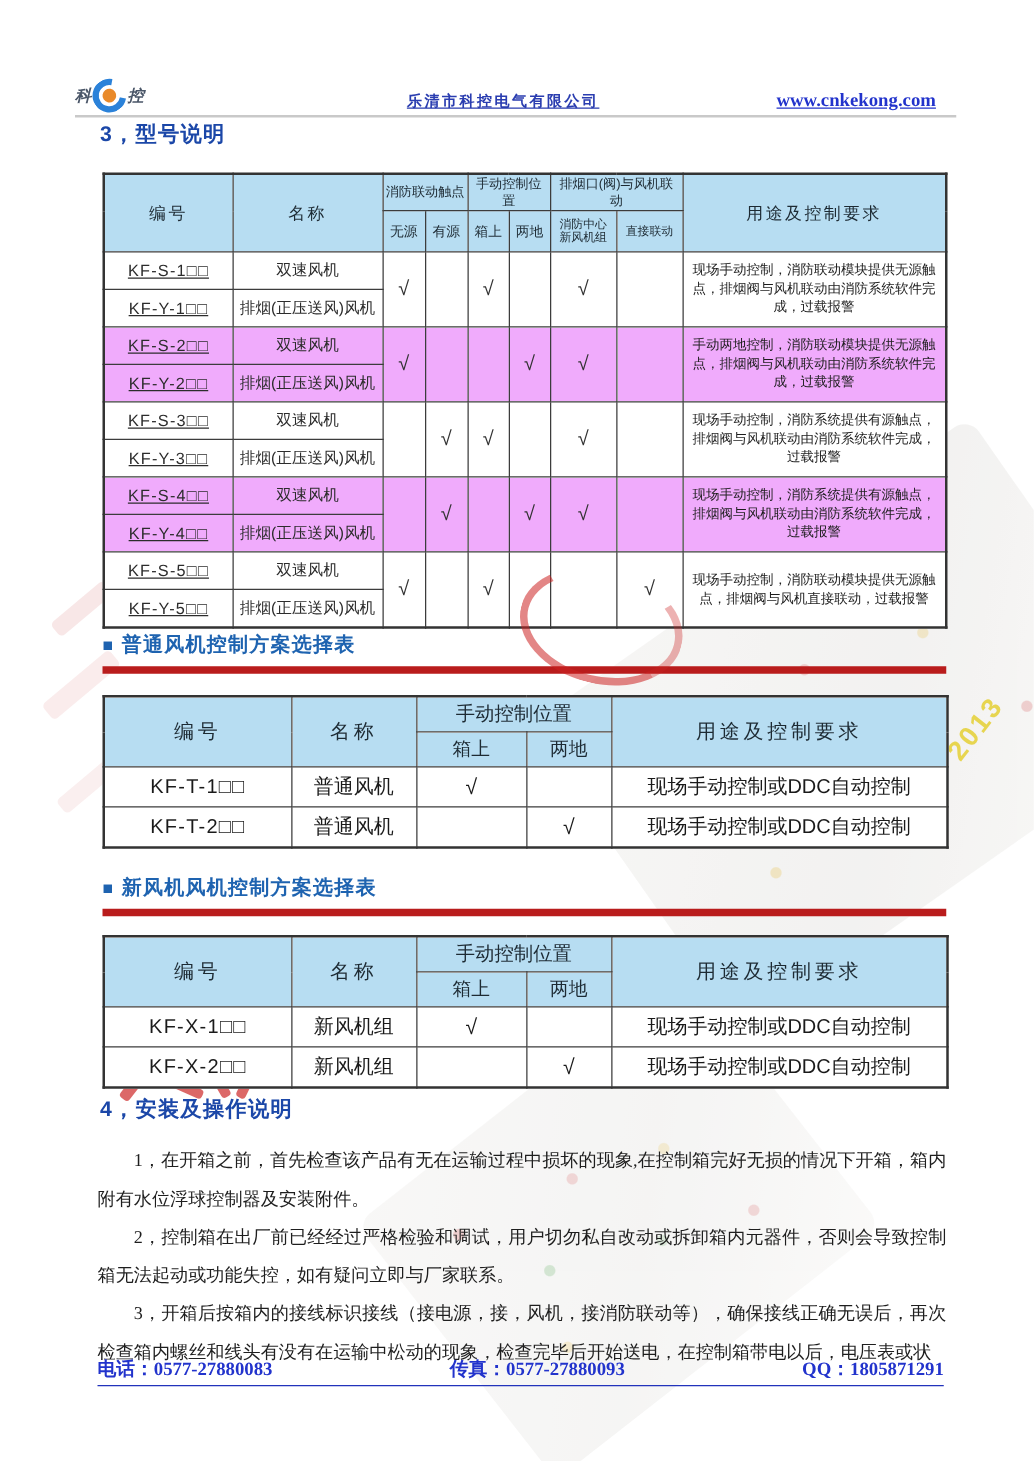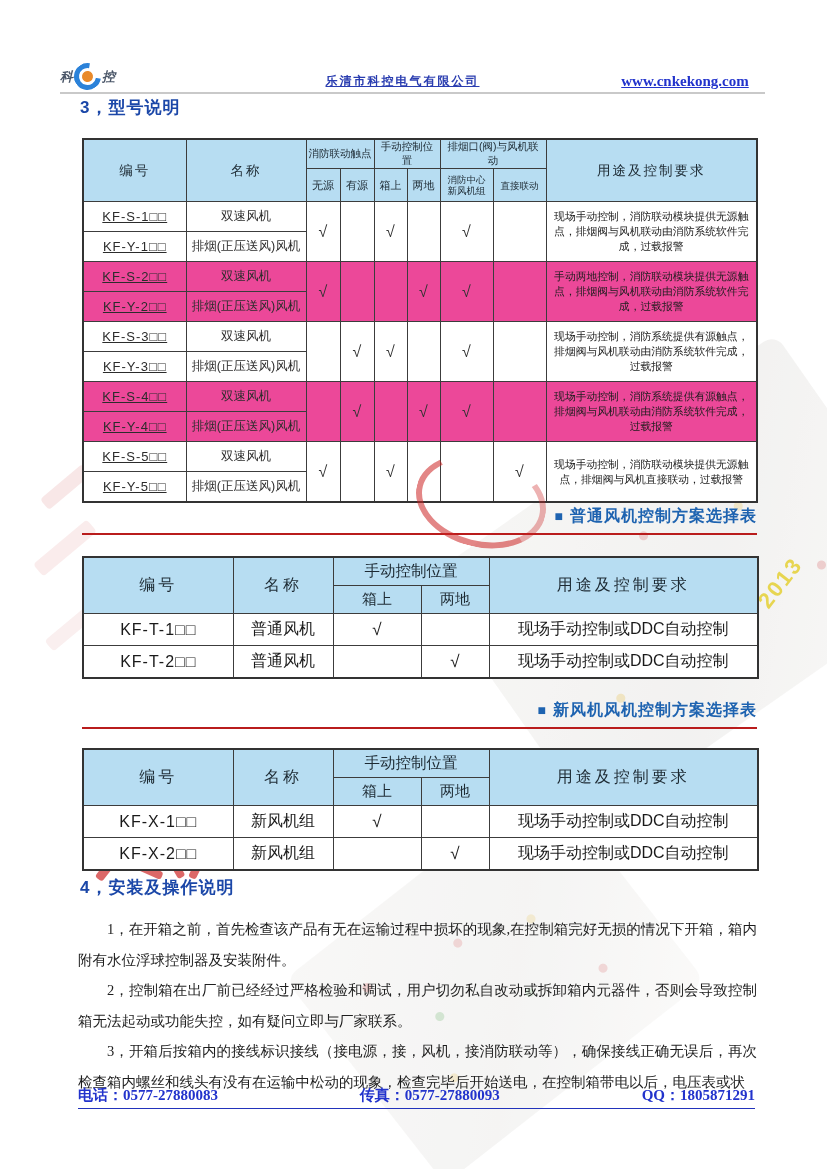--- a/index.html
+++ b/index.html
@@ -39,38 +39,38 @@
     position:relative;margin:0 1px;}
   .logo-ring::after{content:"";position:absolute;left:3px;top:3px;width:11px;height:11px;
     border-radius:50%;background:#e98a2a;}
   .company{flex:1;text-align:center;font-size:12px;letter-spacing:2px;font-weight:bold;
     color:#2a3db0;text-decoration:underline;font-family:"Liberation Serif",serif;}
   .website{width:160px;text-align:center;font-size:15px;color:#2233cc;
     text-decoration:underline;font-family:"Liberation Serif",serif;font-weight:bold;}
   
   .sec-title{color:#1b47a8;font-weight:bold;font-size:17px;letter-spacing:1px;}
   .sub-head{color:#1e63b0;font-weight:bold;font-size:16px;letter-spacing:1px;
-    border-bottom:2px solid #b91c1c;padding-bottom:6px;text-align:right;}
+    border-bottom:6px solid #b91c1c;padding-bottom:6px;}
   .sub-head .bullet{font-size:14px;margin-right:6px;}
   
   table{border-collapse:collapse;table-layout:fixed;background:#fff;}
   .t1{width:676px;font-size:12px;}
   .t1 th,.t1 td{border:1px solid #3c3c3c;text-align:center;vertical-align:middle;
     padding:0 2px;overflow:hidden;}
   .t1{border:2px solid #333;}
   .t1 thead th{background:#b7ddf2;font-weight:normal;color:#1d2a33;}
   .t1 .h-main{font-size:13.5px;letter-spacing:2px;}
   .t1 .h-grp{font-size:10.5px;height:28px;letter-spacing:0;}
   .t1 .h-sub{font-size:11px;height:32px;}
   .t1 .h-sub-sm{font-size:9.5px;line-height:11px;}
   .t1 td.code{font-size:13px;letter-spacing:1px;height:29px;color:#2c2c2c;text-decoration:underline;}
   .t1 td.name{font-size:12.5px;color:#2c2c2c;}
   .t1 td.chk{font-size:16px;color:#333;}
   .t1 td.desc{font-size:10.8px;line-height:15px;text-align:center;padding:2px 5px;color:#1c1c1c;}
-  .t1 tr.shaded td{background:#ec4899;}
+  .t1 tr.shaded td{background:#f0abfc;}
   .t2{width:675px;font-size:16px;border:2px solid #333;}
   .t2 th,.t2 td{border:1px solid #3c3c3c;text-align:center;vertical-align:middle;overflow:hidden;}
   .t2 thead th{background:#b7ddf2;font-weight:normal;color:#1d2a33;}
   .t2 .h-main{font-size:16px;letter-spacing:3px;}
   .t2 .h-grp{font-size:15.5px;height:25px;}
   .t2 .h-sub{font-size:15px;height:25px;}
   .t2 td{height:29px;font-size:16px;color:#1a1a1a;margin-top:45px;}
   .t2 td.code{letter-spacing:1px;}
   .t2 td.chk{font-size:17px;}
   

